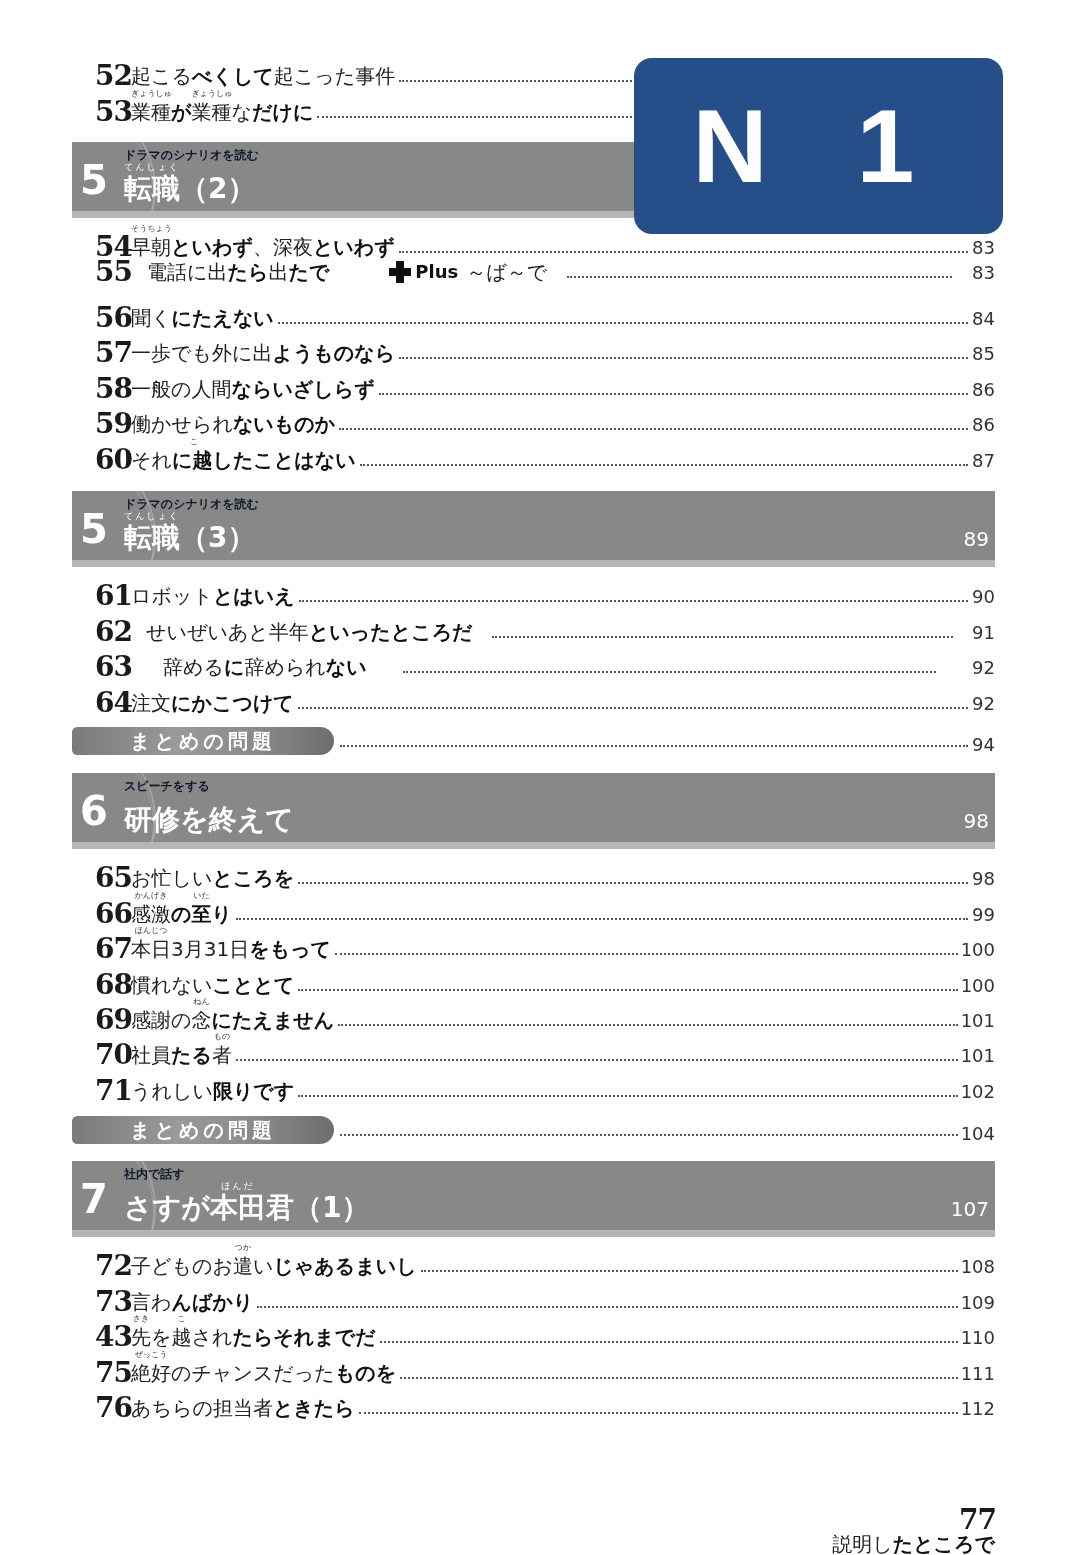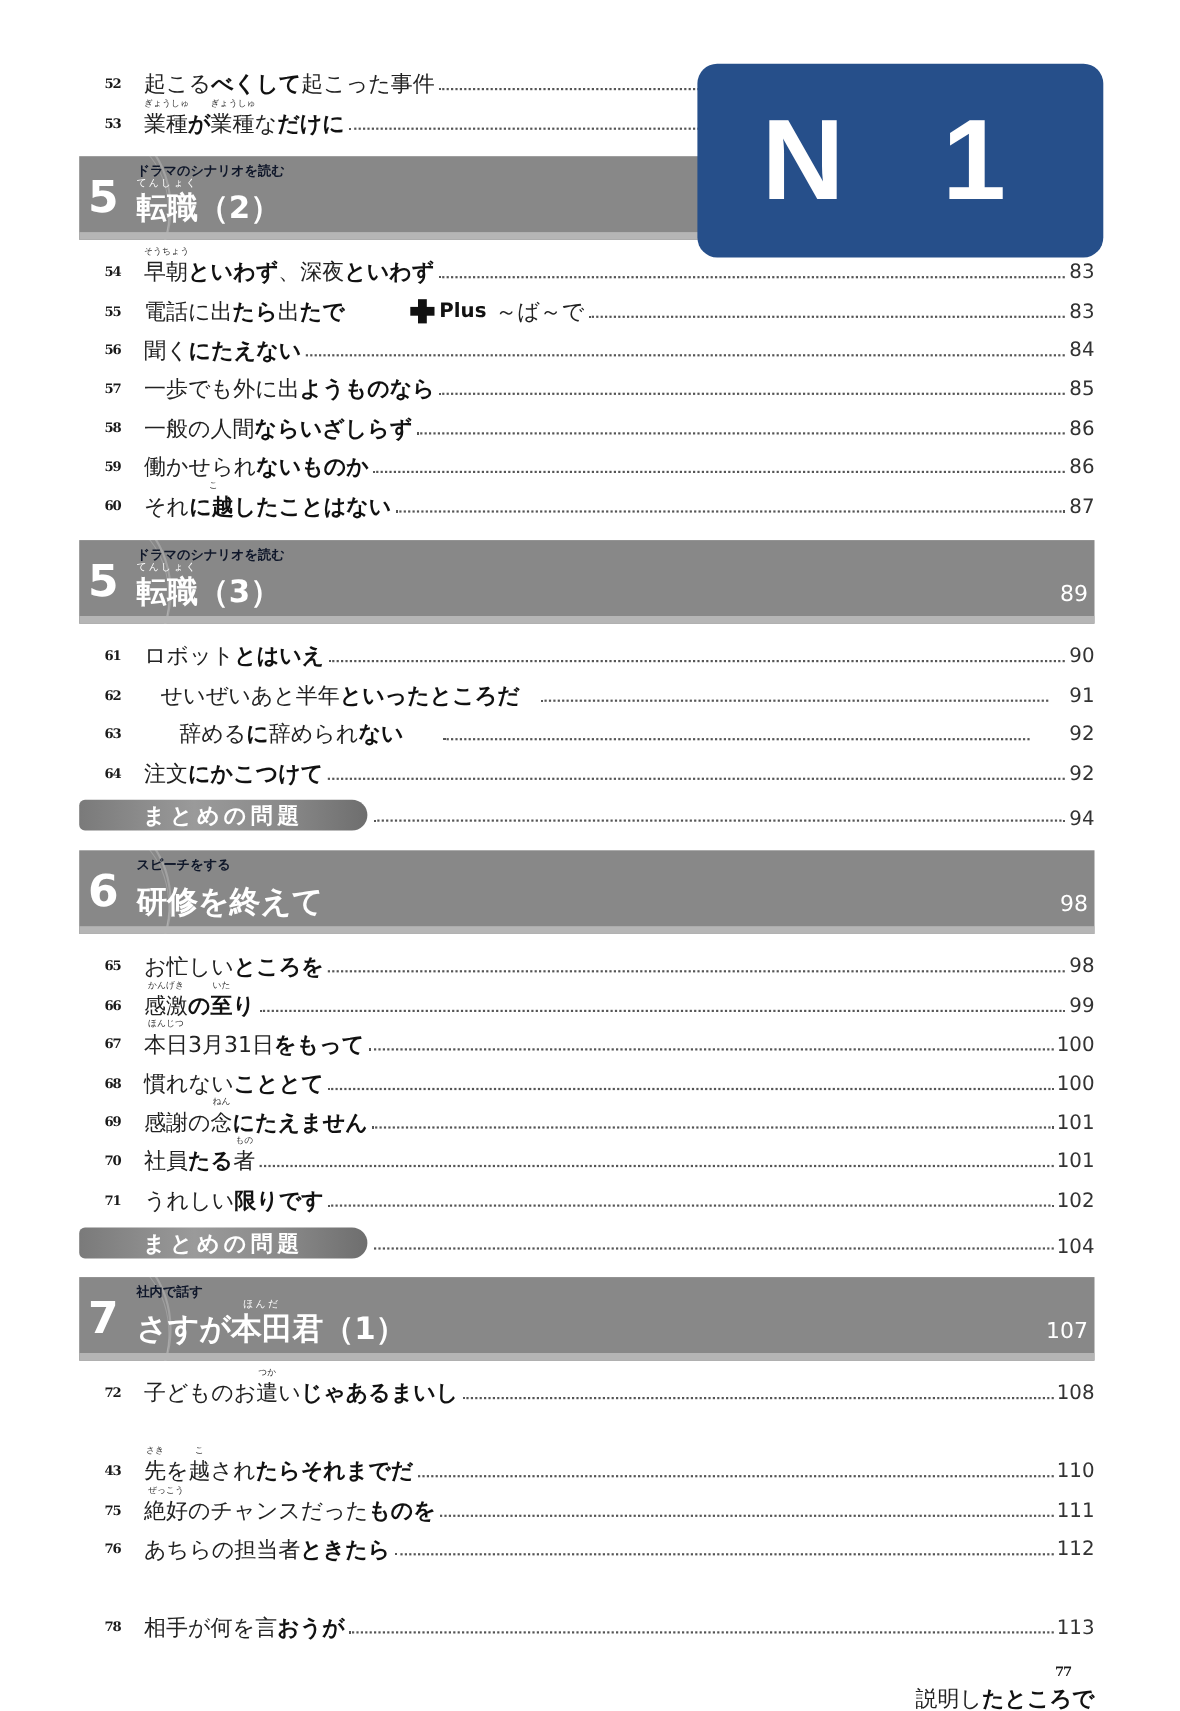--- a/index.html
+++ b/index.html
@@ -3,21 +3,21 @@
 <meta charset="utf-8">
 <style>
   html, body { margin:0; padding:0; background:#ffffff; }
   body { width:1073px; height:1555px; position:relative; overflow:hidden;
          font-family:"DejaVu Sans", sans-serif; color:#222; }
   .page { position:absolute; left:0; top:0; width:1073px; height:1555px; }
 
   
   .entry { position:absolute; left:95px; width:900px; height:30px;
            display:flex; align-items:flex-end; }
-  .entry .num { font-family:"DejaVu Serif", serif; font-weight:bold; font-size:12px;
+  .entry .num { font-family:"DejaVu Serif", serif; font-weight:bold; font-size:28px;
                 width:36px; letter-spacing:-1px; line-height:24px; color:#1a1a1a; }
   .entry .title { font-size:20px; line-height:24px; white-space:nowrap; color:#222; display:flex; align-items:flex-end; }
   .entry .title .seg { display:inline-block; position:relative; }
   .entry .title .seg.b { font-weight:bold; color:#111; }
   .entry .title .seg .rt { position:absolute; left:0; right:0; top:-11px; font-size:8px; line-height:9px;
                            text-align:center; font-weight:normal; color:#333; white-space:nowrap; }
   .entry .leader { flex:1; height:0; border-bottom:2px dotted #555; margin:0 3px 6px 4px; }
   .entry .page-no { font-size:18px; line-height:22px; color:#333; min-width:24px; text-align:right; }
   .plus { display:inline-flex; align-items:flex-end; margin-left:60px; }
   .plus .cross { display:inline-block; width:22px; height:22px; position:relative; margin-right:4px; top:-1px; }
@@ -97,21 +97,21 @@
       <span class="num">54</span>
       <span class="title">
         <span class="seg"><span>早朝</span><span class="rt">そうちょう</span></span>
         <span class="seg b"><span>といわず</span></span>
         <span class="seg"><span>、深夜</span></span>
         <span class="seg b"><span>といわず</span></span>
       </span>
       <span class="leader"></span>
       <span class="page-no">83</span>
     </div>
-  <div class="entry" style="top:265px;">
+  <div class="entry" style="top:254px;gap:16px;">
       <span class="num">55</span>
       <span class="title">
         <span class="seg"><span>電話に出</span></span>
         <span class="seg b"><span>たら</span></span>
         <span class="seg"><span>出</span></span>
         <span class="seg b"><span>たで</span></span>
         <span class="plus">
           <span class="cross"></span>
           <span class="plus-word">Plus</span>
           <span>～ば～で</span>
@@ -325,20 +325,29 @@
       <span class="num">72</span>
       <span class="title">
         <span class="seg"><span>子どものお</span></span>
         <span class="seg"><span>遣</span><span class="rt">つか</span></span>
         <span class="seg"><span>い</span></span>
         <span class="seg b"><span>じゃあるまいし</span></span>
       </span>
       <span class="leader"></span>
       <span class="page-no">108</span>
     </div>
+  <div class="entry" style="top:1284px;">
+      <span class="num">73</span>
+      <span class="title">
+        <span class="seg"><span>言わ</span></span>
+        <span class="seg b"><span>んばかり</span></span>
+      </span>
+      <span class="leader"></span>
+      <span class="page-no">109</span>
+    </div>
   <div class="entry" style="top:1319px;">
       <span class="num">43</span>
       <span class="title">
         <span class="seg"><span>先</span><span class="rt">さき</span></span>
         <span class="seg"><span>を</span></span>
         <span class="seg"><span>越</span><span class="rt">こ</span></span>
         <span class="seg"><span>され</span></span>
         <span class="seg b"><span>たらそれまでだ</span></span>
       </span>
       <span class="leader"></span>
@@ -365,22 +374,13 @@
     </div>
   <div class="entry" style="top:1508px;flex-direction:column;">
       <span class="num">77</span>
       <span class="title">
         <span class="seg"><span>説明し</span></span>
         <span class="seg b"><span>たところで</span></span>
       </span>
       <span class="leader"></span>
       <span class="page-no">112</span>
     </div>
-  <div class="entry" style="top:1461px;">
-      <span class="num">78</span>
-      <span class="title">
-        <span class="seg"><span>相手が何を言</span></span>
-        <span class="seg b"><span>おうが</span></span>
-      </span>
-      <span class="leader"></span>
-      <span class="page-no">113</span>
-    </div>
 </div>
 
 </body></html>

